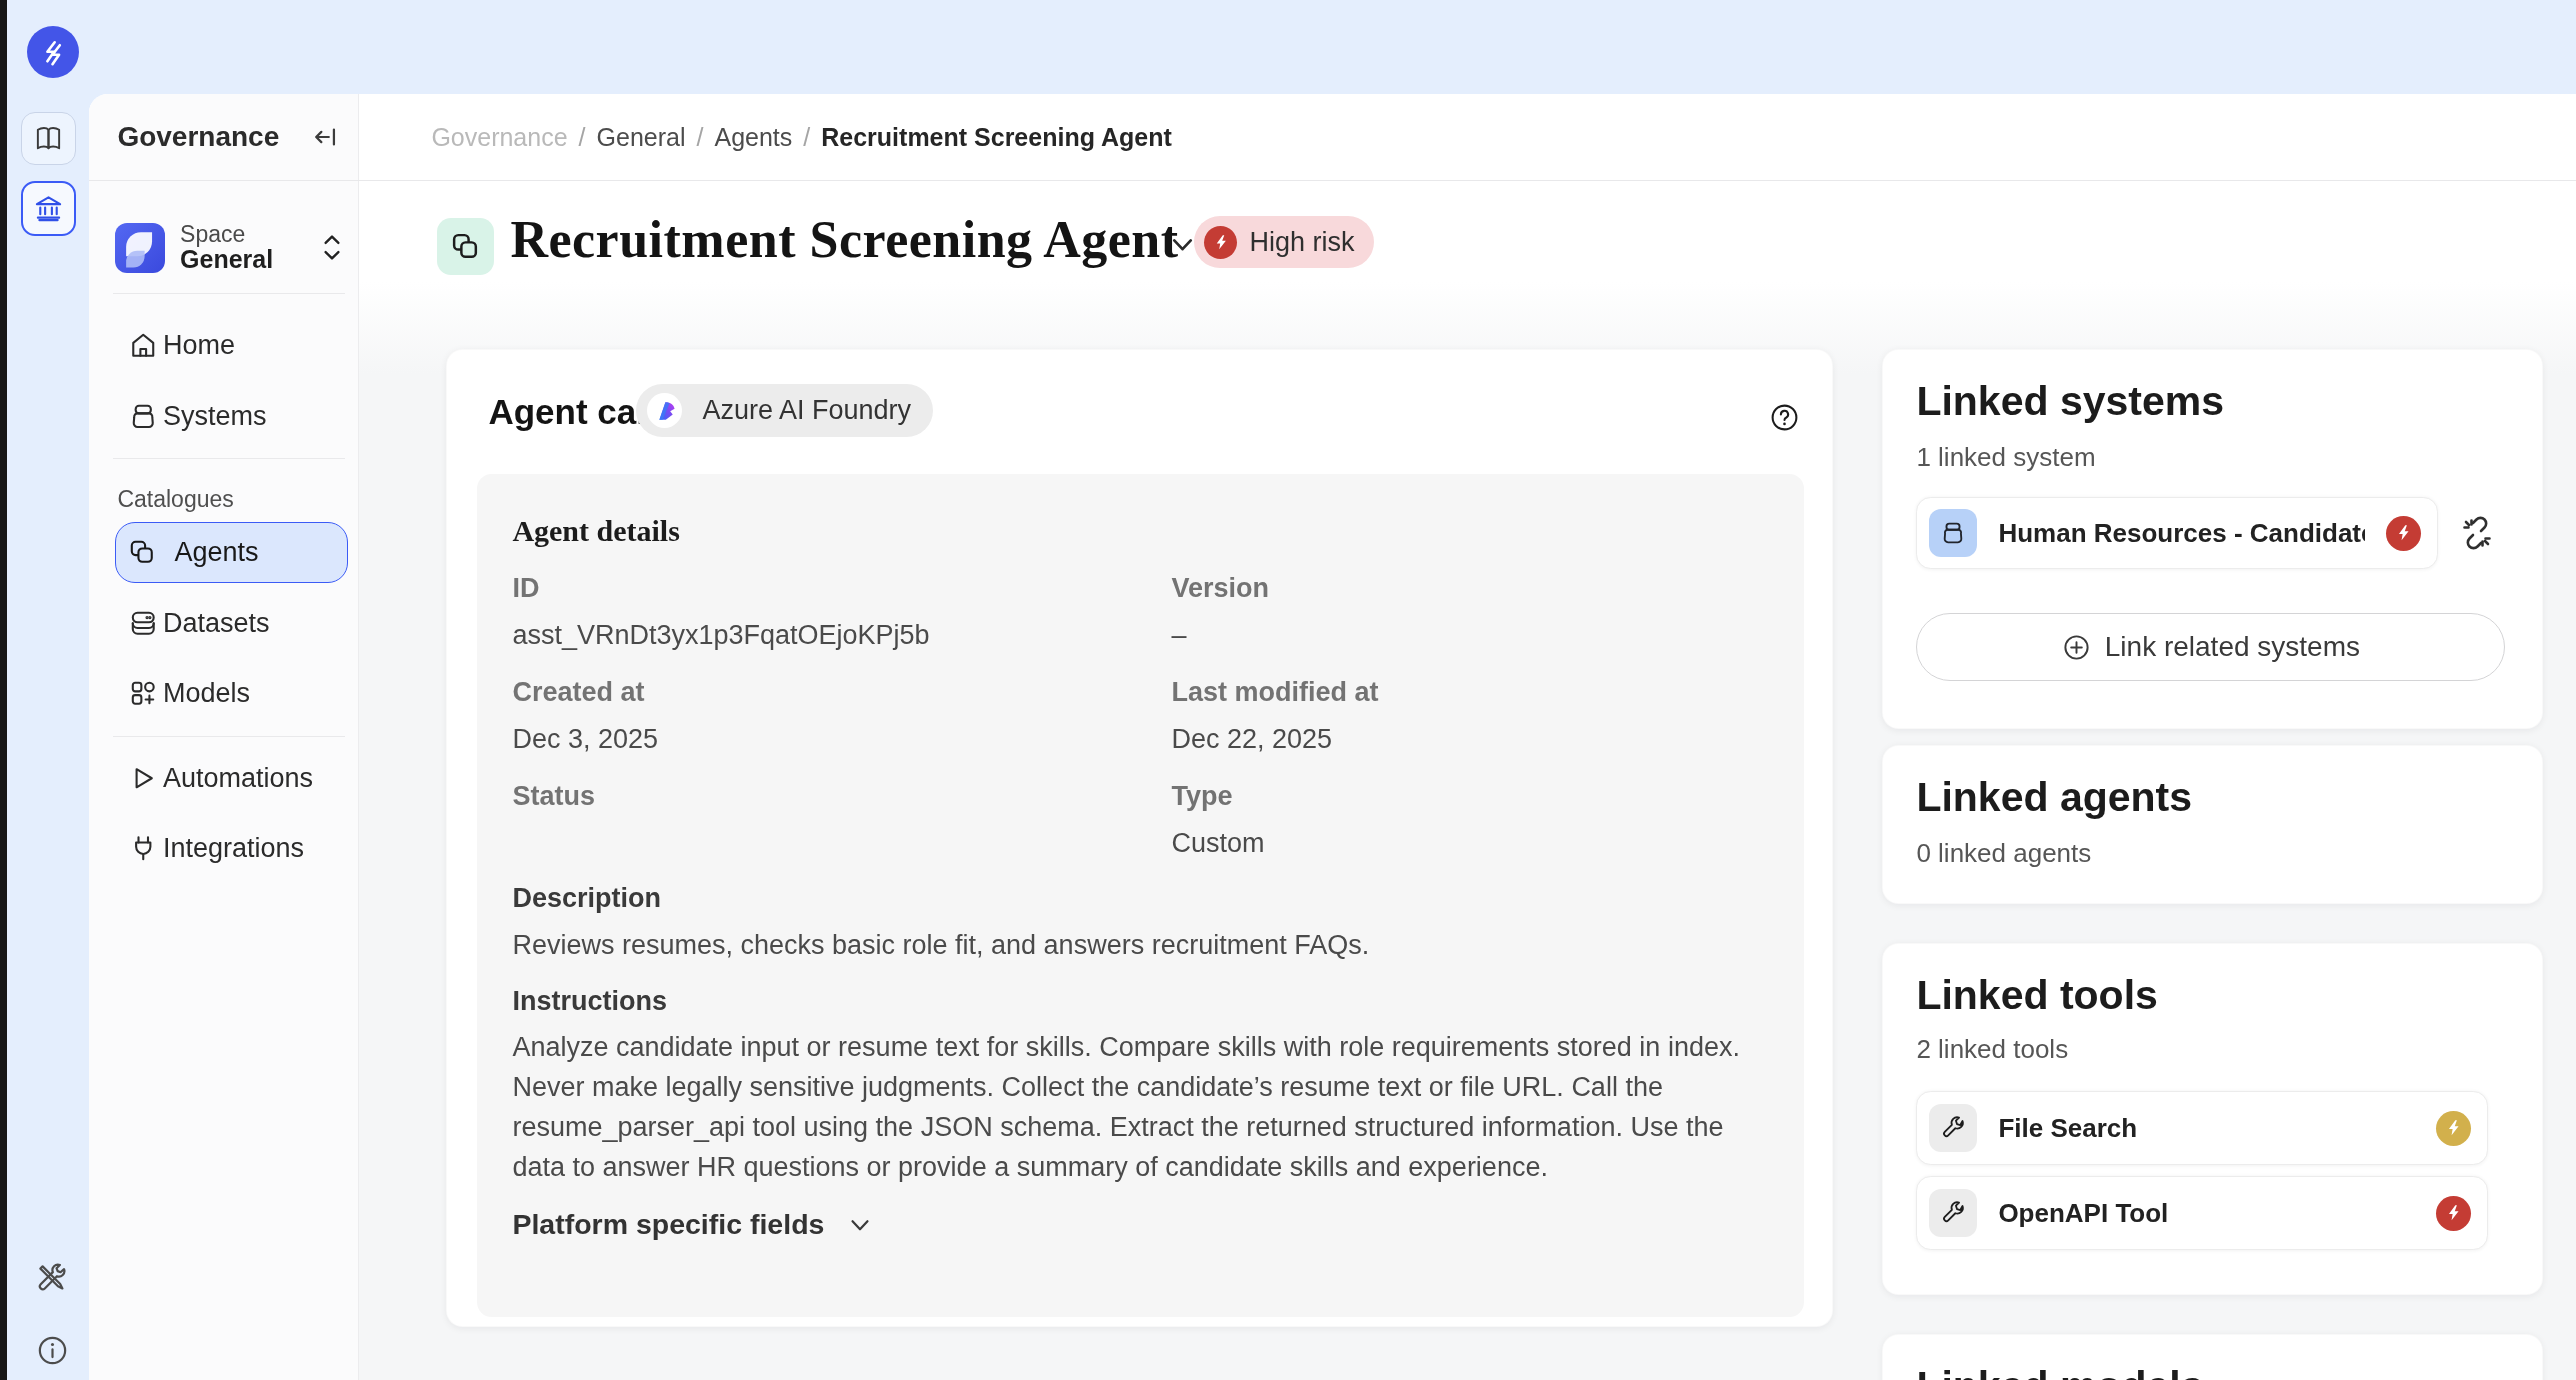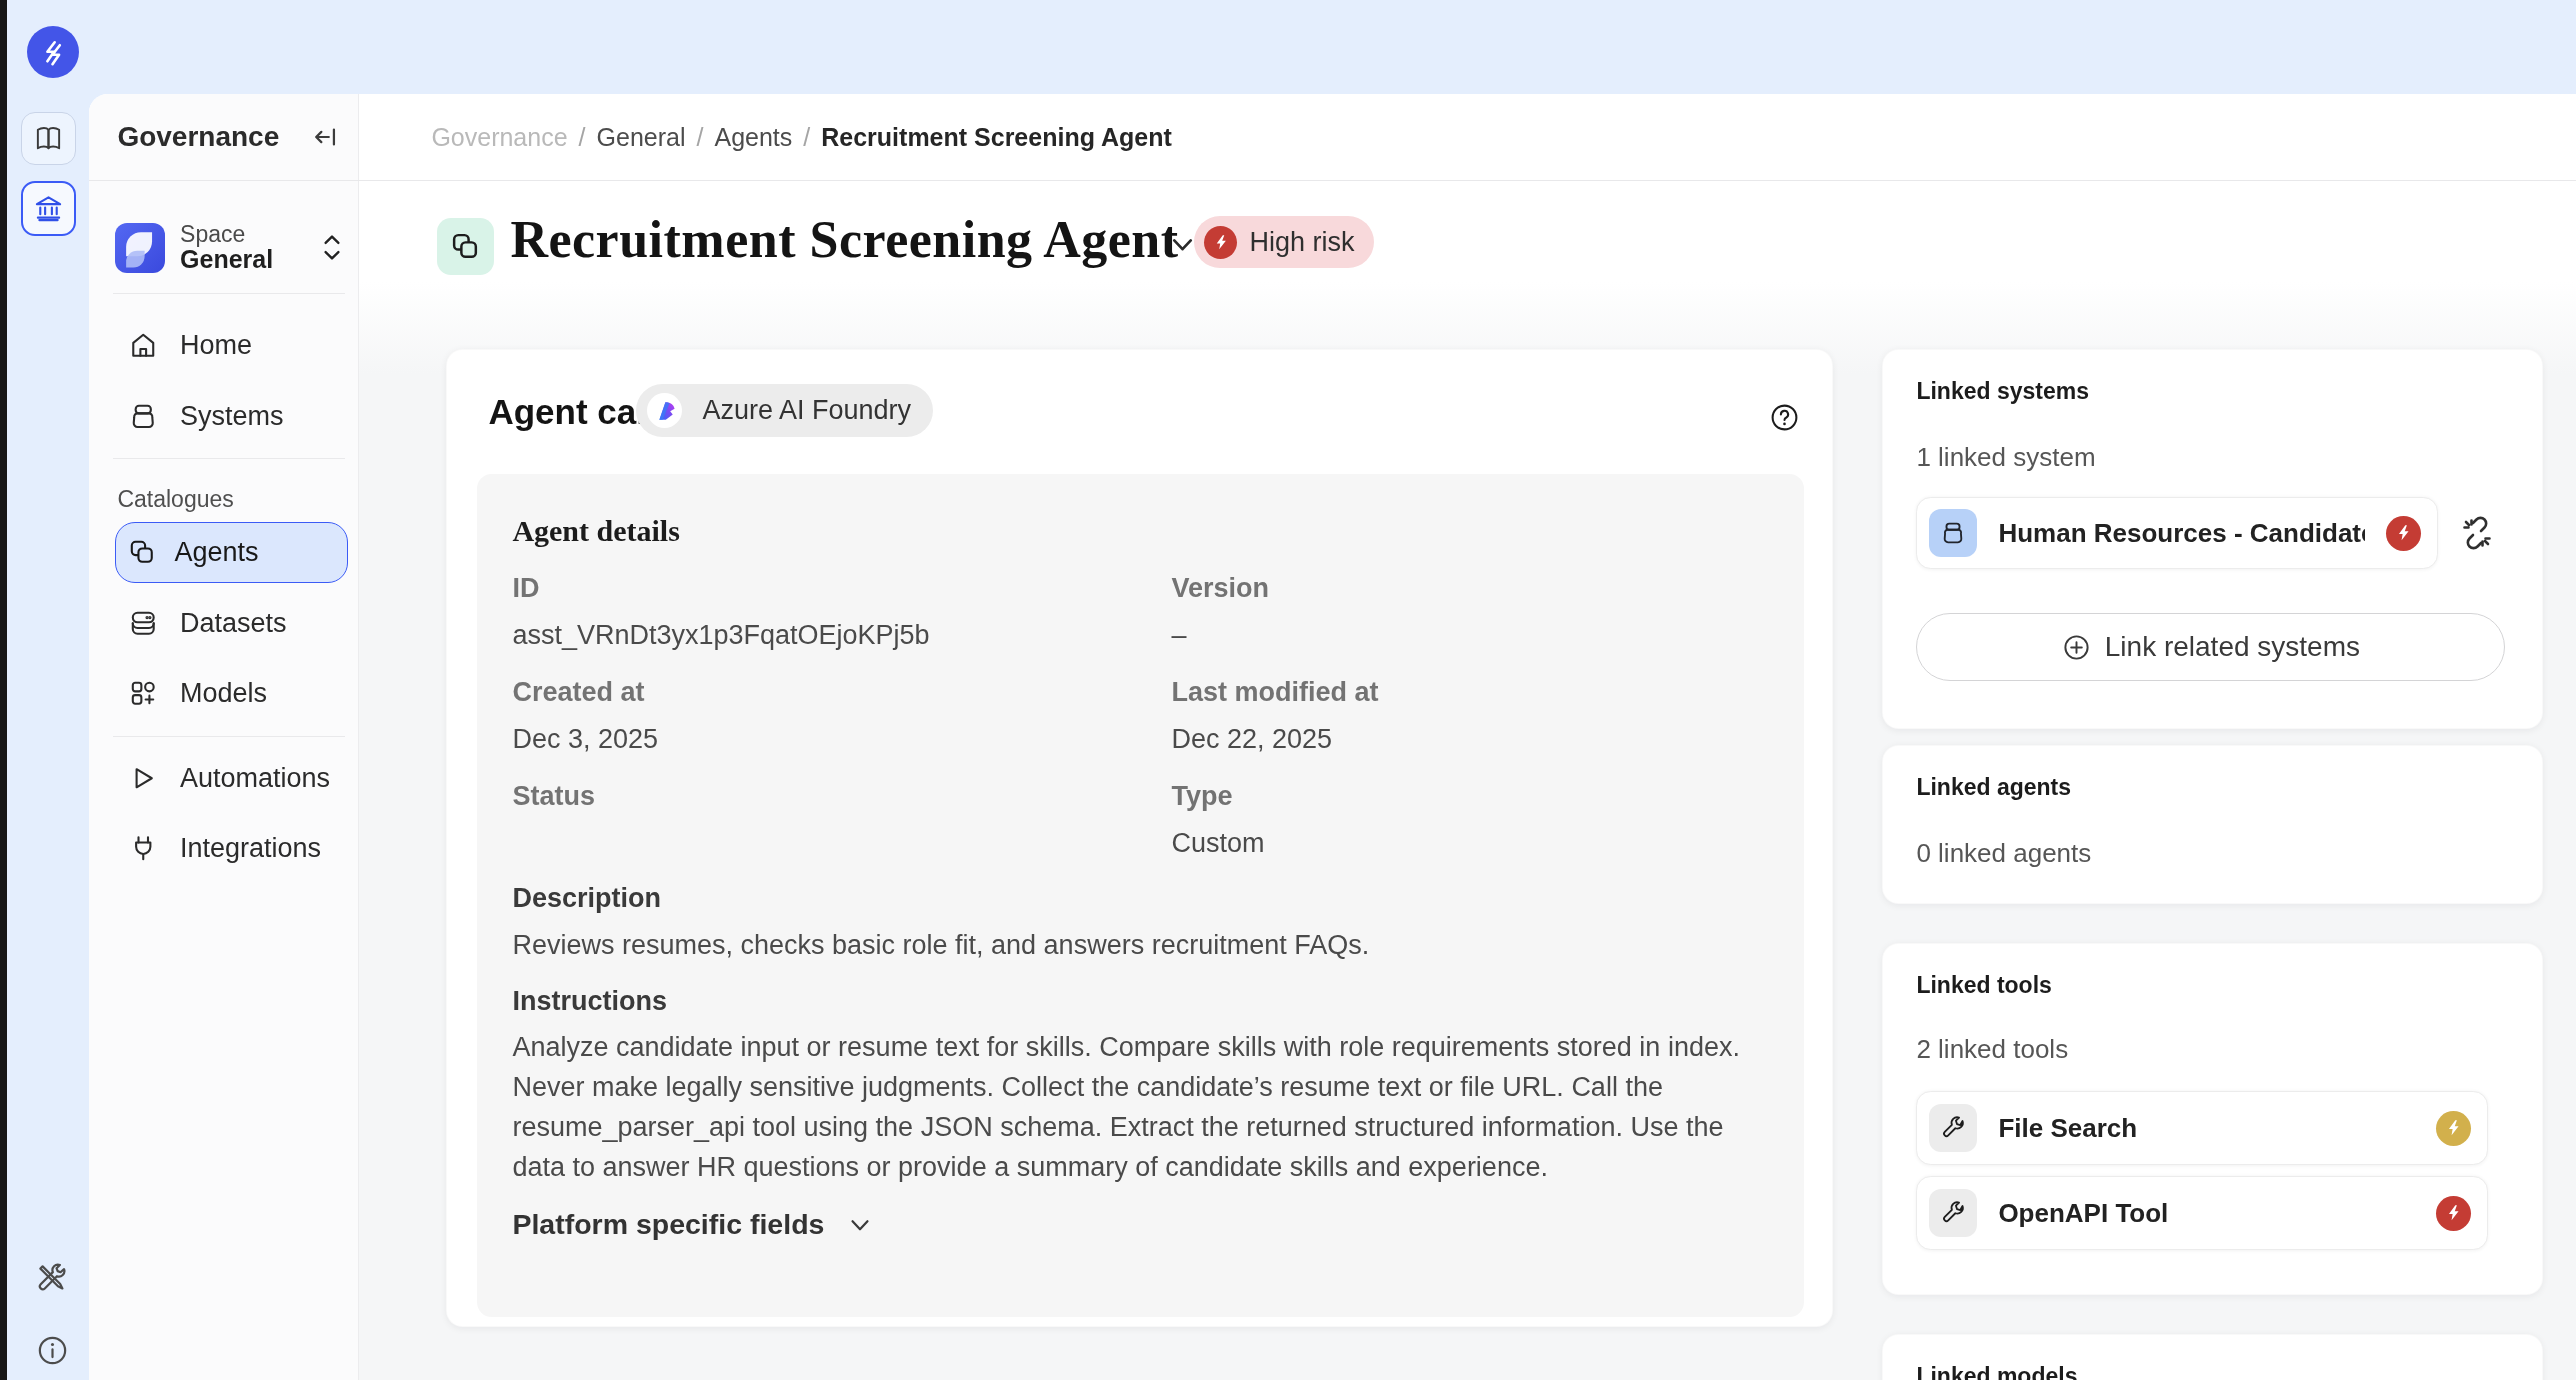--- a/index.html
+++ b/index.html
@@ -34,21 +34,21 @@
   .space { position:absolute; left:26px; right:14.7px; top:127px; height:53px;
            display:flex; align-items:center; gap:14.7px; }
   .space-icon { width:50px; height:50px; border-radius:12px;
                 background:linear-gradient(135deg,#5468f2,#3a49dd); position:relative; overflow:hidden; flex:none; }
   .space-txt { flex:1; line-height:1.08; }
   .space-label { font-size:23px; color:#4a4a4a; }
   .space-value { font-size:25px; font-weight:700; color:#1f1f1f; }
   .space-chevrons { color:#222; }
   .sb-divider { position:absolute; left:24px; right:13px; height:0.9px; background:#e9e9eb; }
   .nav-item { position:absolute; left:0; right:9.2px; height:52px; padding-left:40px;
-              display:flex; align-items:center; gap:22px; color:#262626; }
+              display:flex; align-items:center; gap:5px; color:#262626; }
   .nav-item .lbl { font-size:27px; color:#2b2b2b; }
   .nav-pill { position:absolute; left:26px; width:233px; height:61px; border-radius:20px;
               background:#dbe7fd; border:1.8px solid #3b5bf6; display:flex; align-items:center;
               gap:17.5px; padding-left:12px; color:#1e1e1e; }
   .nav-pill .lbl { font-size:27px; color:#191919; }
   .sb-section { position:absolute; left:28px; font-size:23px; font-weight:400; color:#4f4f4f; }
 
   
   .crumbbar { position:absolute; left:270px; right:0; top:0; height:86px;
               display:flex; align-items:center; padding-left:72px; background:#fff; gap:11px;
@@ -93,21 +93,21 @@
   .field { position:absolute; width:607px; }
   .field .flabel { font-size:27px; font-weight:700; color:#737373; }
   .field .fvalue { font-size:27px; color:#4a4a4a; margin-top:15.6px; }
   .block-label { position:absolute; left:35px; font-size:27px; font-weight:700; color:#3a3a3a; }
   .block-text { position:absolute; left:35px; width:1262px; font-size:27px; color:#4a4a4a; line-height:40px; }
   .platform-row { position:absolute; left:35px; top:734px; display:flex; align-items:center; gap:22px;
                   color:#2e2e2e; }
   .platform-row .txt { font-size:28.5px; font-weight:700; color:#333; }
 
   
-  .rcard-h { position:absolute; left:33px; font-size:23px; font-weight:700; color:#1c1c1c; }
+  .rcard-h { position:absolute; left:33px; font-size:41px; font-weight:700; color:#1c1c1c; }
   .rcard-sub { position:absolute; left:33px; font-size:26px; color:#565656; }
   .chip { position:absolute; background:#fff; border:0.9px solid #ececec; border-radius:14.7px;
           box-shadow:0 0.9px 3.7px rgba(0,0,0,.05); display:flex; align-items:center; gap:21px; padding:0 16.6px 0 12px; }
   .chip-icon { width:48px; height:48px; border-radius:12px; display:flex; align-items:center; justify-content:center; flex:none; }
   .chip-icon.blue { background:#b7d1f8; color:#20242c; }
   .chip-icon.gray { background:#ececec; color:#1d1d1d; }
   .chip .name { font-size:26px; font-weight:700; color:#222; flex:1; white-space:nowrap; overflow:hidden; }
   .chip .bolt-circle { width:35px; height:35px; flex:none; }
   .unlink-btn { position:absolute; width:40px; height:40px; color:#2f2f2f; }
   .link-btn { position:absolute; left:33px; height:68px; border-radius:35px; border:1.4px solid #d4d4d6;

